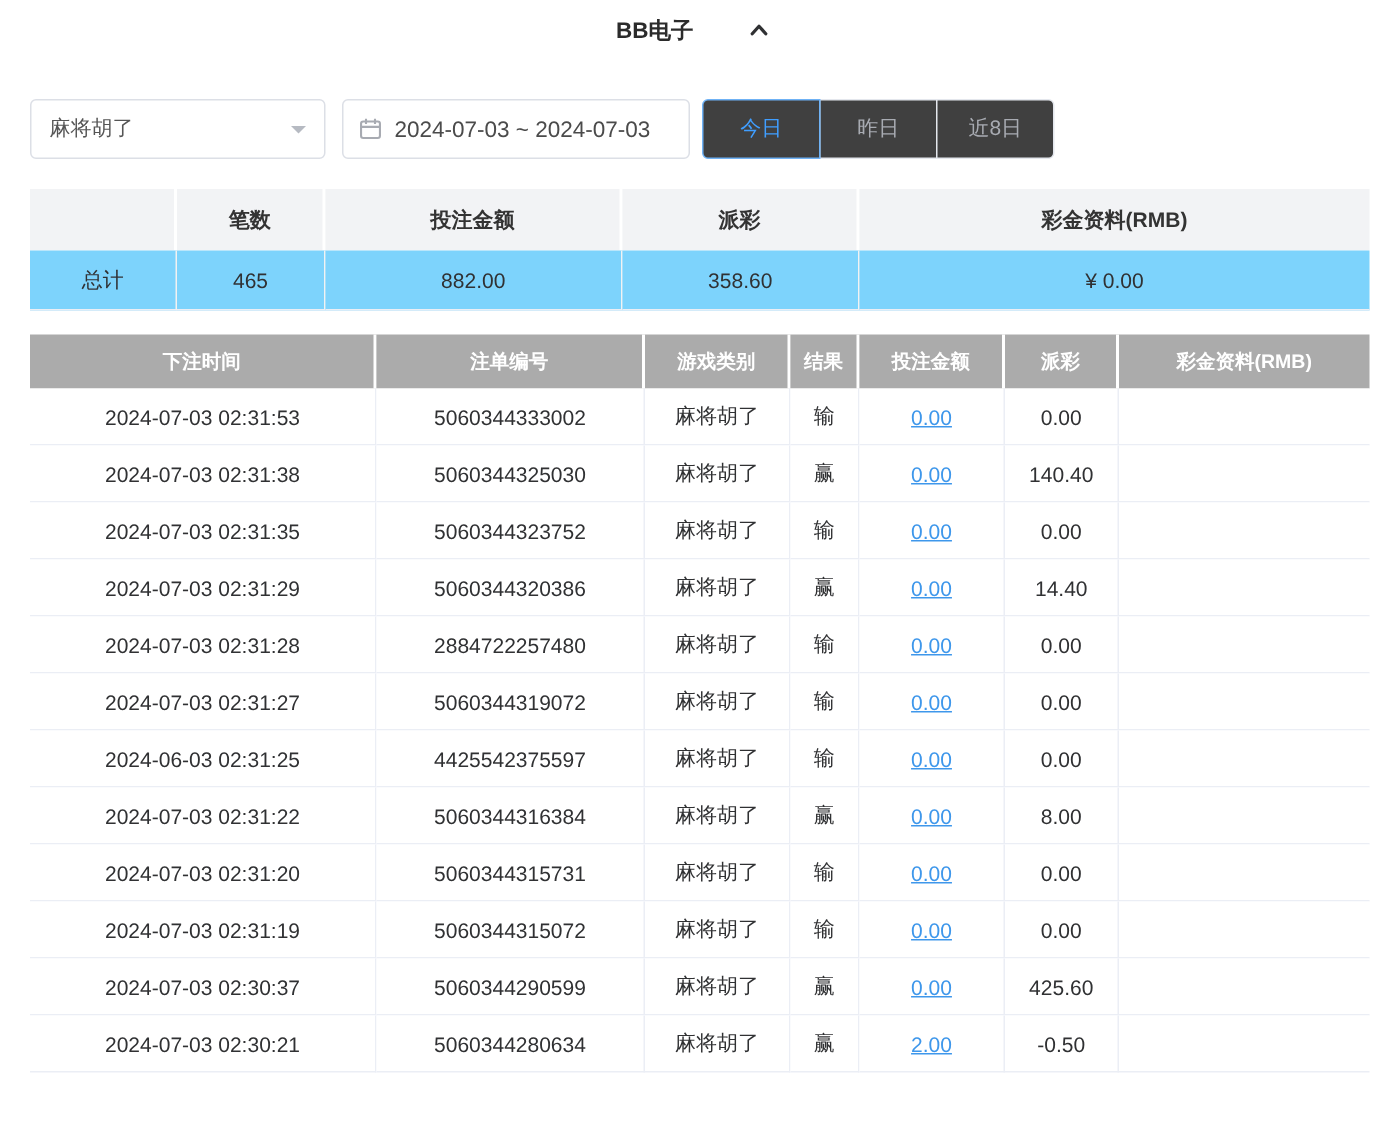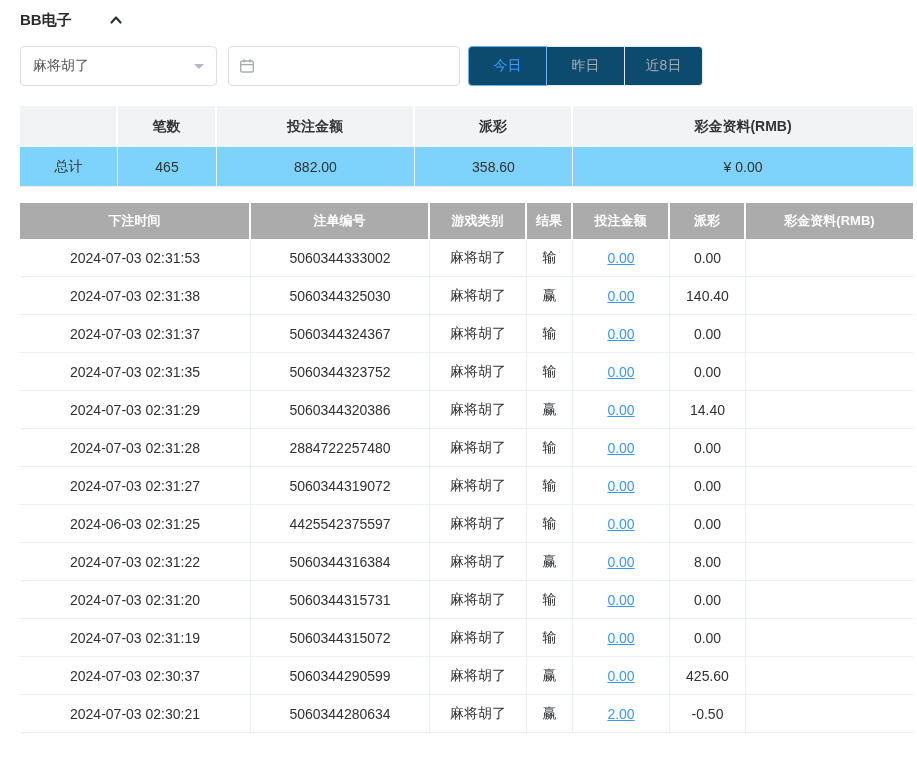--- a/index.html
+++ b/index.html
@@ -1,40 +1,40 @@
 <!DOCTYPE html>
 <html><head>
 <meta charset="utf-8">
 <style>
   * { margin:0; padding:0; box-sizing:border-box; }
   html,body { width:917px; height:762px; overflow:hidden; background:#fff;
     font-family:"Liberation Sans","DejaVu Sans",sans-serif; color:#333; }
   .page { padding:8px 4px 0 20px; width:917px; }
 
   
-  .panel-header { display:flex; justify-content:flex-start; align-items:center; height:24px; margin-bottom:14px; padding-right:8px;gap:36px; }
+  .panel-header { display:flex; justify-content:center; align-items:center; height:24px; margin-bottom:34px; padding-right:8px;gap:36px; }
   .panel-title { font-weight:bold; font-size:15px; color:#2b2b2b; }
   .collapse-btn { cursor:pointer; display:inline-flex; align-items:center; }
 
   
   .tabs { display:flex; gap:16px; margin-bottom:14px; }
   .tab { height:32px; padding:0 15px; border-radius:4px; border:1px solid #dcdfe6;
     background:#fff; color:#9196a1; font-size:13px; cursor:pointer; }
   .tab.active { background:#f2f9ff; border-color:#8fc4f8; color:#409eff; }
 
   
   .filters { display:flex; align-items:center; margin-bottom:20px; }
   .select { width:197px; height:40px; border:1px solid #dcdfe6; border-radius:4px;
     display:flex; align-items:center; justify-content:space-between; padding:0 12px;
     font-size:14px; color:#555; cursor:pointer; background:#fff; }
   .caret { width:0; height:0; border:5px solid transparent; border-top-color:#b6bac2; margin-top:5px; }
   .datebox { margin-left:11px; width:232px; height:40px; border:1px solid #dcdfe6; border-radius:4px;
     display:flex; align-items:center; gap:8px; padding:0 10px; font-size:15px; color:#4b4b4b; cursor:pointer; background:#fff; }
   .btn-group { margin-left:8px; display:flex; }
-  .qbtn { width:79px; height:40px; background:#0c4a6e; border:1px solid #e4e7ed; color:#a8abb2;
+  .qbtn { width:79px; height:40px; background:#404040; border:1px solid #e4e7ed; color:#a8abb2;
     font-size:14px; margin-left:-1px; cursor:pointer; }
   .qbtn:first-child { margin-left:0; border-radius:4px 0 0 4px; }
   .qbtn:last-child { border-radius:0 4px 4px 0; }
   .qbtn.active { border-color:#6fb2f5; color:#409eff; position:relative; z-index:1; }
   .search-btn { margin-left:8px; width:82px; height:40px; background:#5aa7f3; color:#fff;
     border:none; border-radius:4px; font-size:14px; cursor:pointer; }
 
   
   table { width:100%; border-collapse:separate; border-spacing:0; table-layout:fixed; }
   .summary-table th { background:#f2f3f5; height:41px; font-weight:700; font-size:14px;
@@ -78,20 +78,21 @@
     </div>
     <div class="datebox">
       <span style="display:inline-flex;">
         <svg width="16" height="16" viewBox="0 0 16 16" fill="none" stroke="#a8abb2" stroke-width="1.4">
           <rect x="1.7" y="3" width="12.6" height="11" rx="1.5"></rect>
           <line x1="5" y1="1.2" x2="5" y2="4.6"></line>
           <line x1="11" y1="1.2" x2="11" y2="4.6"></line>
           <line x1="1.7" y1="6.6" x2="14.3" y2="6.6"></line>
         </svg>
       </span>
+      <span>2024-07-03 ~ 2024-07-03</span>
     </div>
     <div class="btn-group">
       <button class="qbtn active">今日</button>
       <button class="qbtn">昨日</button>
       <button class="qbtn">近8日</button>
     </div>
   </div>
 
   <table class="summary-table">
     <colgroup>
@@ -155,29 +156,20 @@
         <tr class="bet-row">
     <td>2024-07-03 02:31:38</td>
     <td>5060344325030</td>
     <td>麻将胡了</td>
     <td>赢</td>
     <td><a class="bet-link">0.00</a></td>
     <td>140.40</td>
     <td></td>
   </tr>
         <tr class="bet-row">
-    <td>2024-07-03 02:31:37</td>
-    <td>5060344324367</td>
-    <td>麻将胡了</td>
-    <td>输</td>
-    <td><a class="bet-link">0.00</a></td>
-    <td>0.00</td>
-    <td></td>
-  </tr>
-        <tr class="bet-row">
     <td>2024-07-03 02:31:35</td>
     <td>5060344323752</td>
     <td>麻将胡了</td>
     <td>输</td>
     <td><a class="bet-link">0.00</a></td>
     <td>0.00</td>
     <td></td>
   </tr>
         <tr class="bet-row">
     <td>2024-07-03 02:31:29</td>

